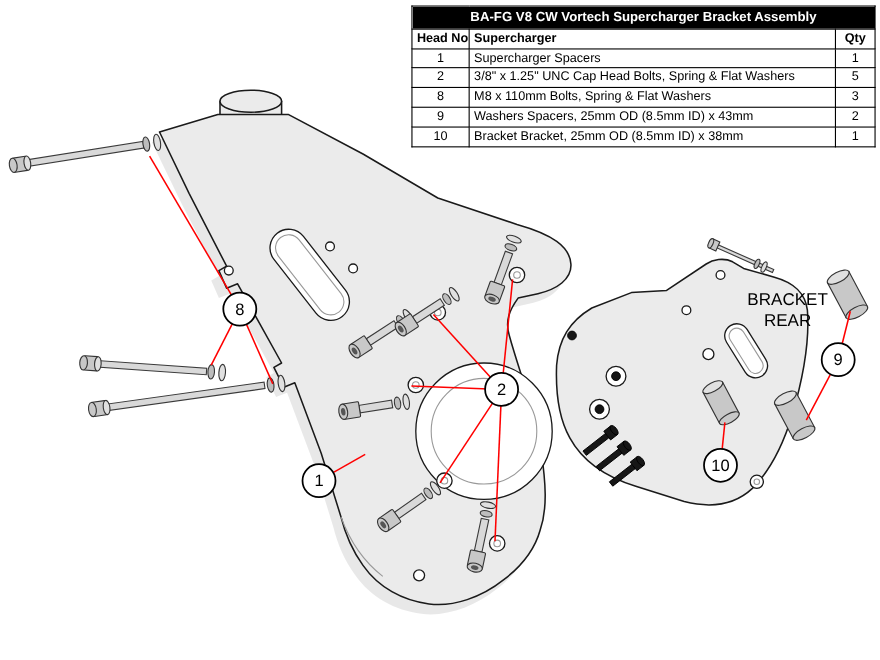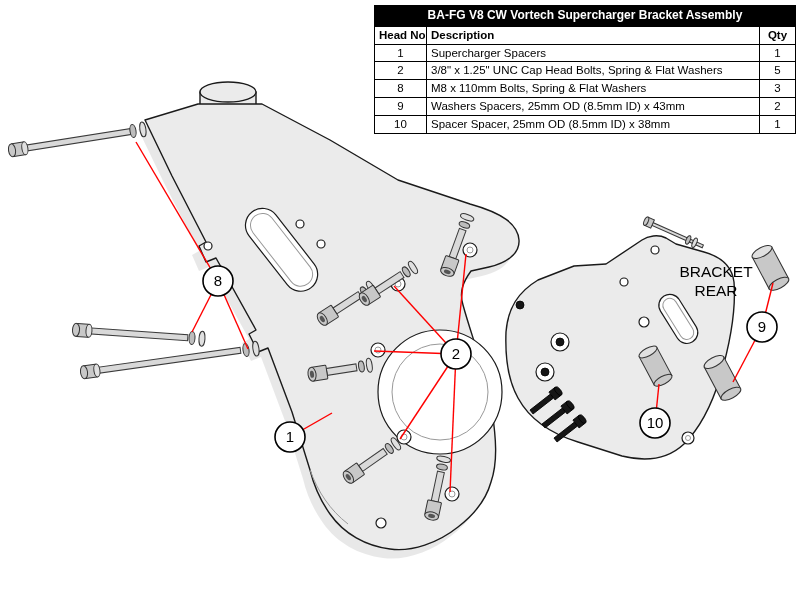--- a/index.html
+++ b/index.html
@@ -263,21 +263,21 @@
         <col class="item-col">
         <col>
         <col class="qty-col">
       </colgroup>
   <tbody>
     <tr>
       <th colspan="3" class="title-cell">BA-FG V8 CW Vortech Supercharger Bracket Assembly</th>
     </tr>
     <tr>
       <th class="c">Head No.</th>
-      <th>Description</th>
+      <th>Supercharger</th>
       <th class="c">Qty</th>
     </tr>
     <tr>
       <td class="c">1</td>
       <td>Supercharger Spacers</td>
       <td class="c">1</td>
     </tr>
     <tr>
       <td class="c">2</td>
       <td>3/8" x 1.25" UNC Cap Head Bolts, Spring &amp; Flat Washers</td>
@@ -288,19 +288,19 @@
       <td>M8 x 110mm Bolts, Spring &amp; Flat Washers</td>
       <td class="c">3</td>
     </tr>
     <tr>
       <td class="c">9</td>
       <td>Washers Spacers, 25mm OD (8.5mm ID) x 43mm</td>
       <td class="c">2</td>
     </tr>
     <tr>
       <td class="c">10</td>
-      <td>Spacer Spacer, 25mm OD (8.5mm ID) x 38mm</td>
+      <td>Bracket Bracket, 25mm OD (8.5mm ID) x 38mm</td>
       <td class="c">1</td>
     </tr>
   </tbody>
 </table>
 
 </div>
 
 </body></html>

